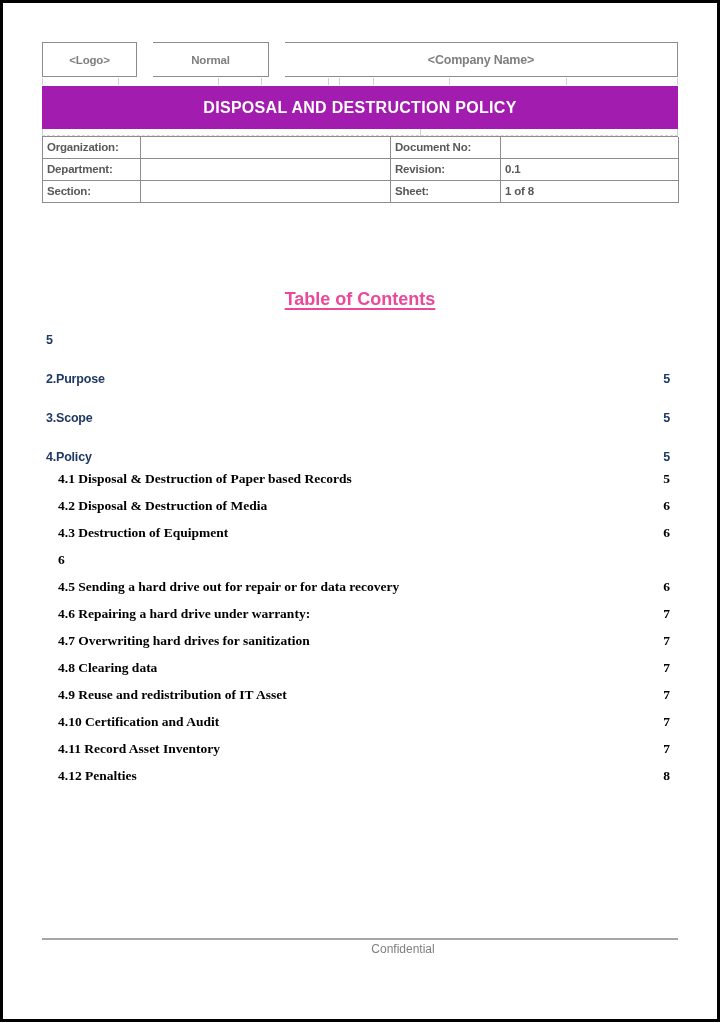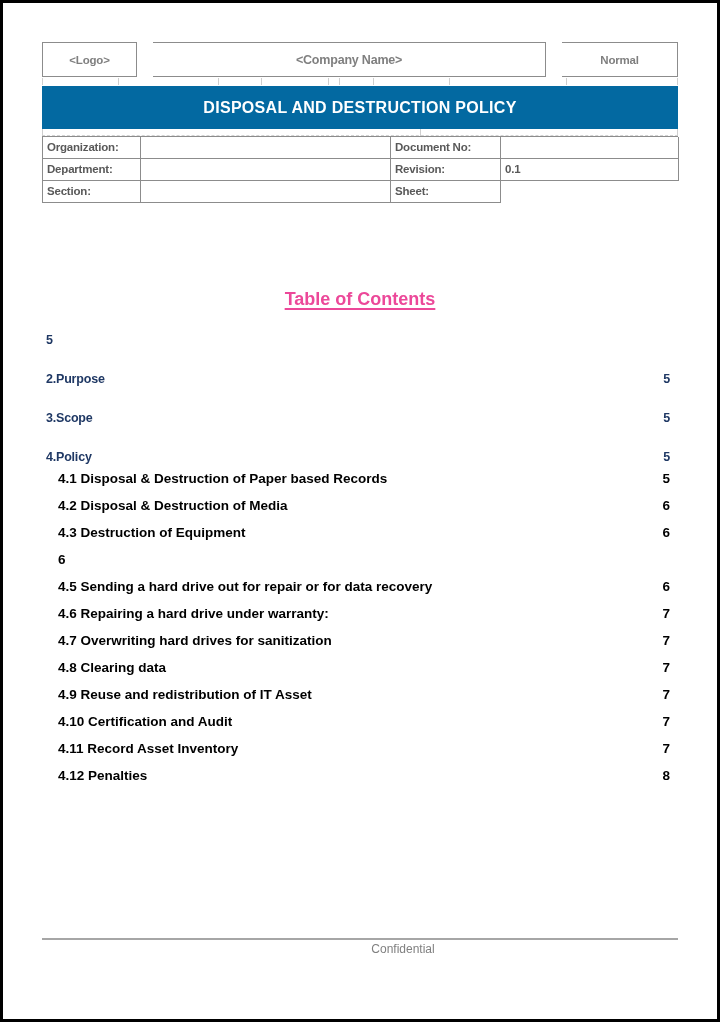--- a/index.html
+++ b/index.html
@@ -25,21 +25,21 @@
   
   .ticks {
     position:absolute; left:39px; width:636px; height:8px;
   }
   .ticks .tk { position:absolute; top:1px; width:1px; height:7px; background:#cfcfcf; }
   .ticks.row1 { top:74px; }
   .ticks.row2 { top:125px; border-bottom:1px dashed #d4d4d4; height:7px; }
   
   .banner {
     position:absolute; left:39px; top:83px; width:636px; height:43px;
-    background:#0369a1; color:#ffffff; font-weight:bold; font-size:16px;
+    background:#a21caf; color:#ffffff; font-weight:bold; font-size:16px;
     letter-spacing:0.3px; display:flex; align-items:center; justify-content:center;
   }
   
   .info-table {
     position:absolute; left:39px; top:133px; width:636px;
     display:grid; grid-template-columns:98px 250px 110px 178px;
     border-top:1px solid #8c8c8c; border-left:1px solid #8c8c8c;
     box-sizing:border-box;
   }
   .info-cell {
@@ -55,44 +55,44 @@
     text-decoration:underline; text-decoration-thickness:2px; text-underline-offset:3px;
   }
   .toc {
     position:absolute; left:43px; top:330px; width:624px;
   }
   .toc-row { display:flex; justify-content:space-between; align-items:baseline; height:14px; }
   .toc-row.l1 { margin-bottom:25px; color:#1F3864; font-weight:bold; font-size:12.5px; letter-spacing:-0.2px; }
   .toc-row.l1.tight { margin-bottom:7px; }
   .toc-row.l2 {
     margin-bottom:13px; color:#000000; font-weight:bold; font-size:13.5px;
-    font-family:Liberation Sans, sans-serif; padding-left:12px;
+    font-family:Liberation Serif, serif; padding-left:12px;
   }
   .toc-row .pg { text-align:right; }
   
   .footer-rule { position:absolute; left:39px; top:935px; width:636px; border-top:2px solid #a6a6a6; }
   .footer-text {
     position:absolute; left:0; top:939px; width:100%; text-align:center;
     color:#808080; font-size:12px;padding-left:43px;
   }
 </style>
 </head>
 <body>
 
 <div class="page">
 
   <div class="header-table">
     <div class="header-cell hc-logo">
       <span>&lt;Logo&gt;</span>
     </div>
+    <div class="header-cell hc-normal">
+      <span>Normal</span>
+    </div>
     <div class="header-cell hc-company">
       <span>&lt;Company Name&gt;</span>
-    </div>
-    <div class="header-cell hc-normal">
-      <span>Normal</span>
     </div>
   </div>
 
   <div class="ticks row1">
     <div class="tk" style="left:0"></div>
       <div class="tk" style="left:76px"></div>
     <div class="tk" style="left:176px"></div>
       <div class="tk" style="left:219px"></div>
     <div class="tk" style="left:286px"></div>
       <div class="tk" style="left:297px"></div>
@@ -119,20 +119,21 @@
     <div class="info-cell"></div>
 
     <div class="info-cell">Department:</div>
     <div class="info-cell"></div>
     <div class="info-cell">Revision:</div>
     <div class="info-cell">0.1</div>
 
     <div class="info-cell">Section:</div>
     <div class="info-cell"></div>
     <div class="info-cell">Sheet:</div>
+    <div class="info-cell">1 of 8</div>
   </div>
 
   <div class="toc-heading">Table of Contents</div>
 
   <div class="toc">
     <div class="toc-row l1">
       <span class="pg">5</span>
     </div>
     <div class="toc-row l1">
       <span>2.Purpose</span>

